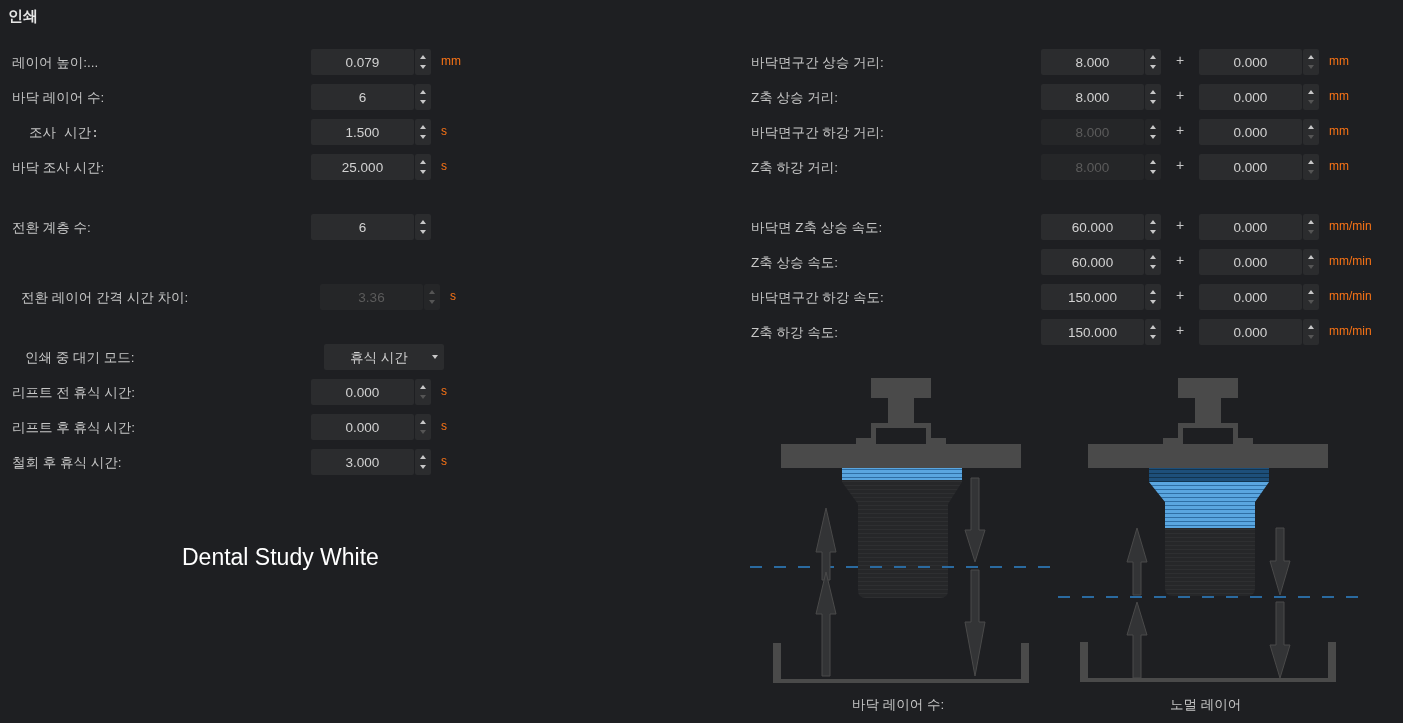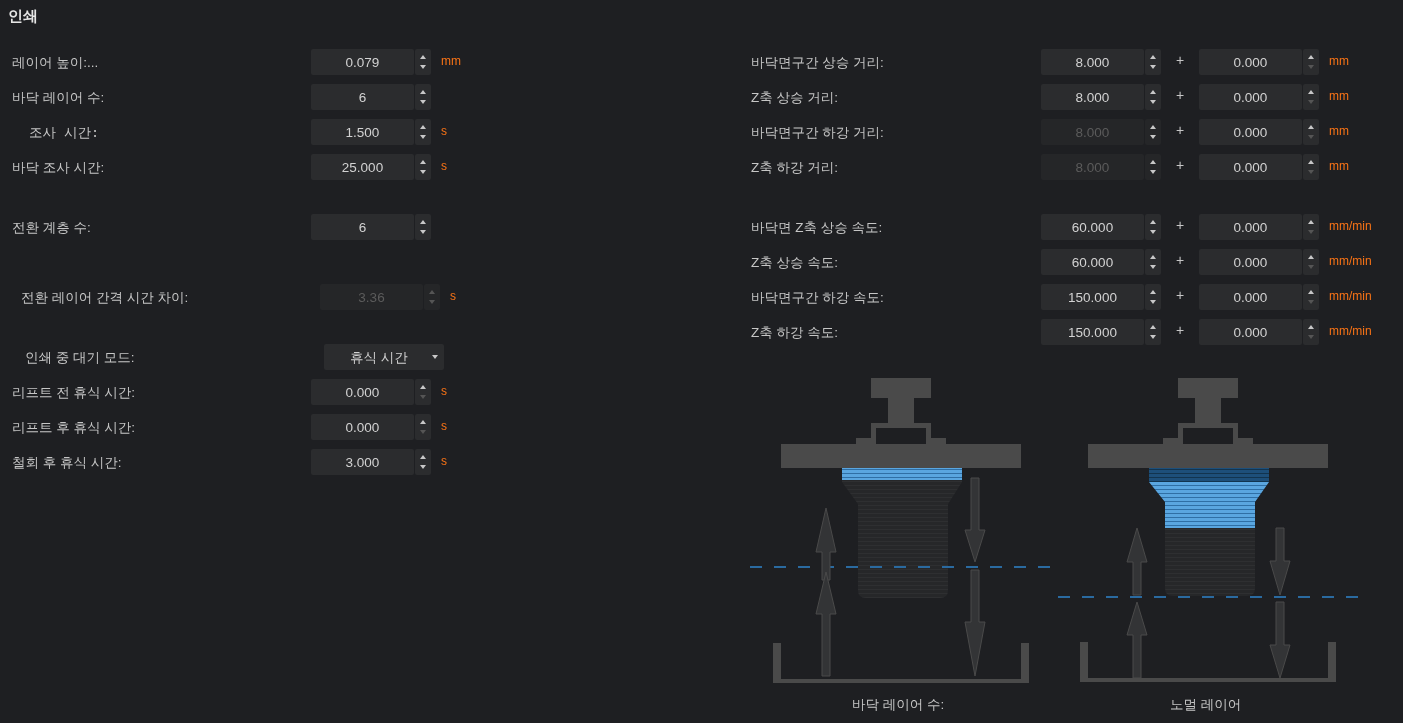--- a/index.html
+++ b/index.html
@@ -265,20 +265,21 @@
         <div class="field" style="left:1199px;width:103px;">0.000</div>
         <div class="spin" style="left:1303px;">
           <div class="tri-up"></div>
           <div class="tri-dn dim"></div>
         </div>
         <span class="unit" style="left:1329px;">mm/min</span>
       </div>
     </div>
 
   <div class="watermark">
+    <div>Dental Study White</div>
   </div>
 
   <svg class="diagram" style="left:750px;top:370px;" width="310" height="320">
     <defs>
       <pattern id="stripesDark" width="4" height="4" patternUnits="userSpaceOnUse">
         <rect width="4" height="4" fill="#262729"></rect>
         <rect width="4" height="1" y="3" fill="#2e2f31"></rect>
       </pattern>
       <pattern id="stripesBlue" width="4" height="4" patternUnits="userSpaceOnUse">
         <rect width="4" height="4" fill="#5aa6e0"></rect>

